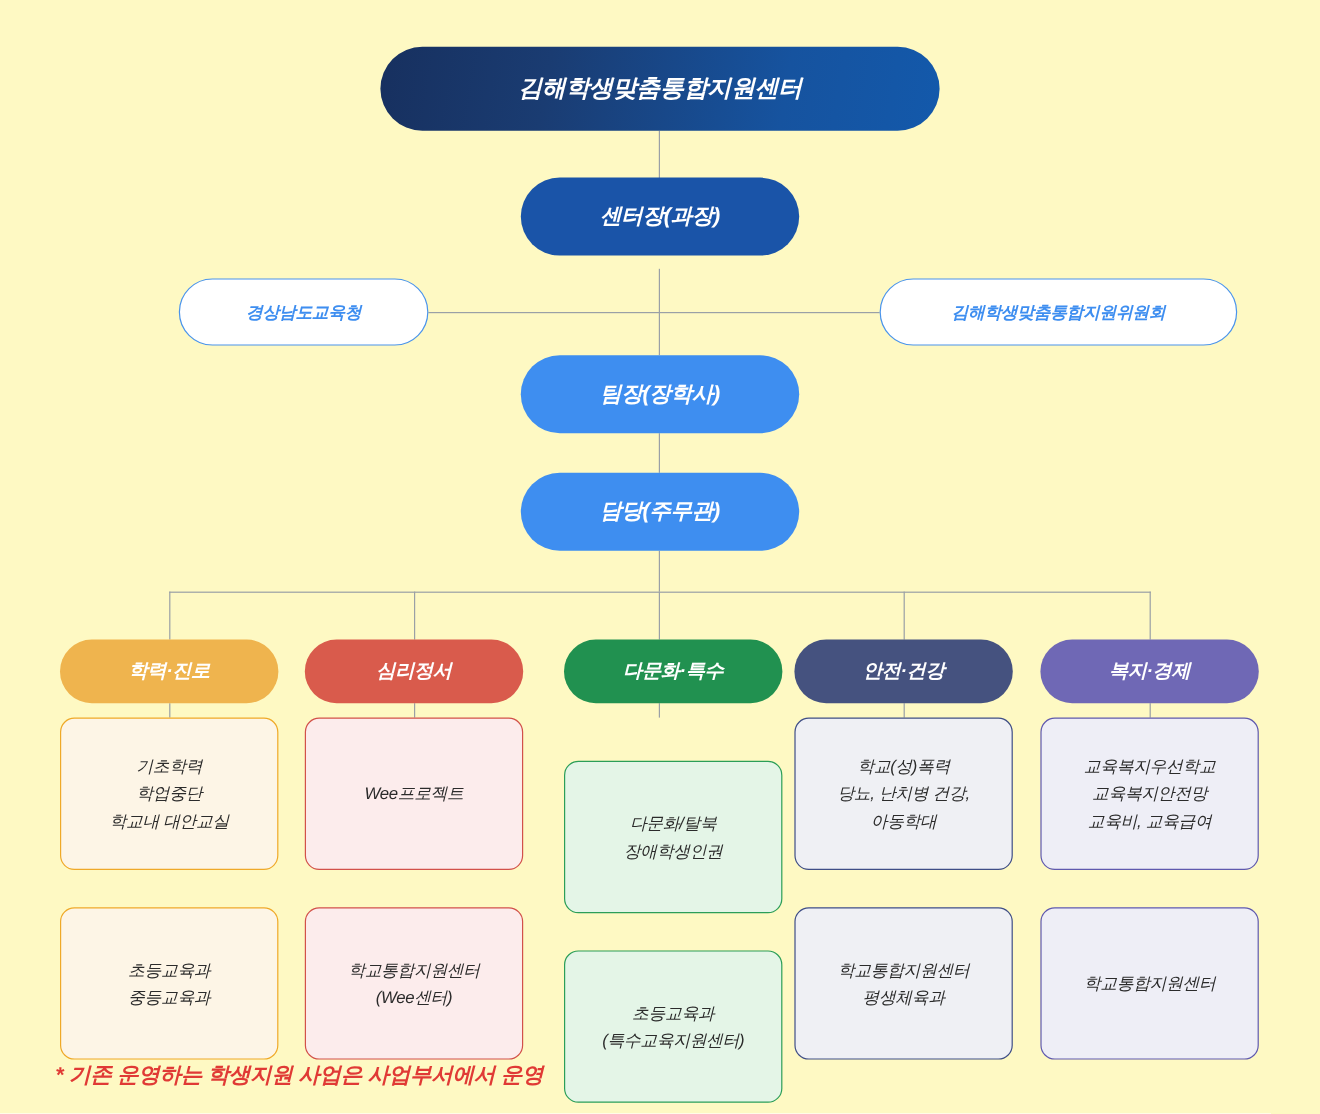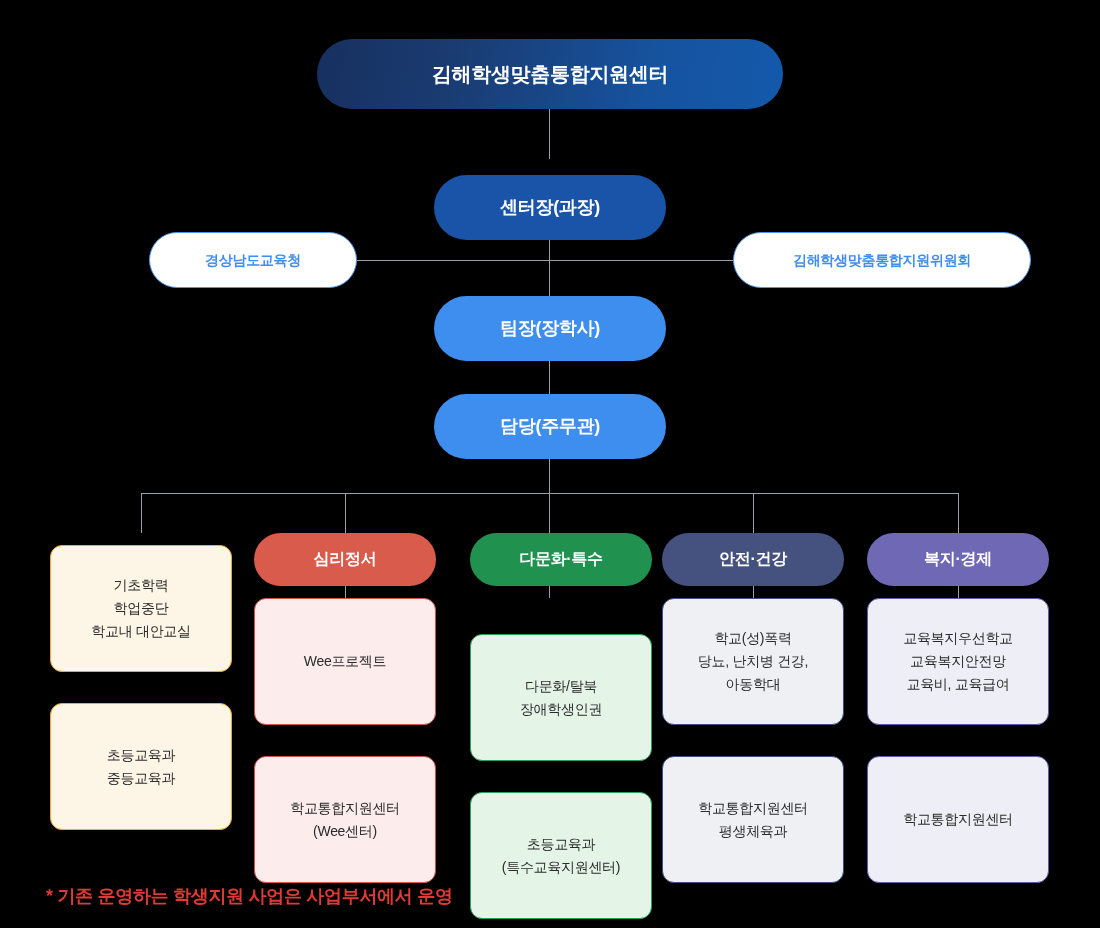--- a/index.html
+++ b/index.html
@@ -9,22 +9,23 @@
     background: #ffffff;
   }
   body {
     font-family: "Liberation Sans", "DejaVu Sans", sans-serif;
     -webkit-font-smoothing: antialiased;
   }
   #chart {
     position: relative;
     width: 1100px;
     height: 928px;
-    background: #000000;
+    background: #fef9c3;
     overflow: hidden;
+    font-style: italic;
   }
 
   
   .node {
     position: absolute;
     box-sizing: border-box;
     display: flex;
     align-items: center;
     justify-content: center;
     text-align: center;
@@ -50,21 +51,21 @@
   .chain-node {
     left: 434px;
     width: 232px;
     height: 65px;
     border-radius: 33px;
     color: #ffffff;
     font-size: 18px;
     font-weight: 700;
     letter-spacing: -0.3px;
   }
-  .chain-1 { top: 175px; background: #1a54a8; }
+  .chain-1 { top: 148px; background: #1a54a8; }
   .chain-2 { top: 296px; background: #3e8ef0; }
   .chain-3 { top: 394px; background: #3e8ef0; }
 
   
   .side-node {
     height: 56px;
     border-radius: 28px;
     background: #ffffff;
     border: 1.4px solid #4a94ec;
     color: #3e8ef0;
@@ -161,20 +162,21 @@
   <div class="line vline" style="left:958px; top:586px; height:12px;"></div>
 
   <div class="node chain-node chain-1">센터장(과장)</div>
   <div class="node chain-node chain-3">담당(주무관)</div>
   <div class="node chain-node chain-2">팀장(장학사)</div>
 
   <div class="node side-node side-left">경상남도교육청</div>
   <div class="node side-node side-right">김해학생맞춤통합지원위원회</div>
 
   <div class="col" style="left:50px;">
+    <div class="cat-head" style="background-color: rgb(239, 180, 78);">학력·진로</div>
     <div class="cat-box box-1" style="background-color: rgb(253, 245, 230); border-color: rgb(239, 169, 40);">기초학력
 학업중단
 학교내 대안교실</div>
     <div class="cat-box box-2" style="background-color: rgb(253, 245, 230); border-color: rgb(239, 169, 40);">초등교육과
 중등교육과</div>
   </div>
 
   <div class="col" style="left:254px;">
     <div class="cat-head" style="background-color: rgb(217, 91, 76);">심리정서</div>
     <div class="cat-box box-1" style="background-color: rgb(252, 236, 236); border-color: rgb(210, 81, 74);">Wee프로젝트</div>

